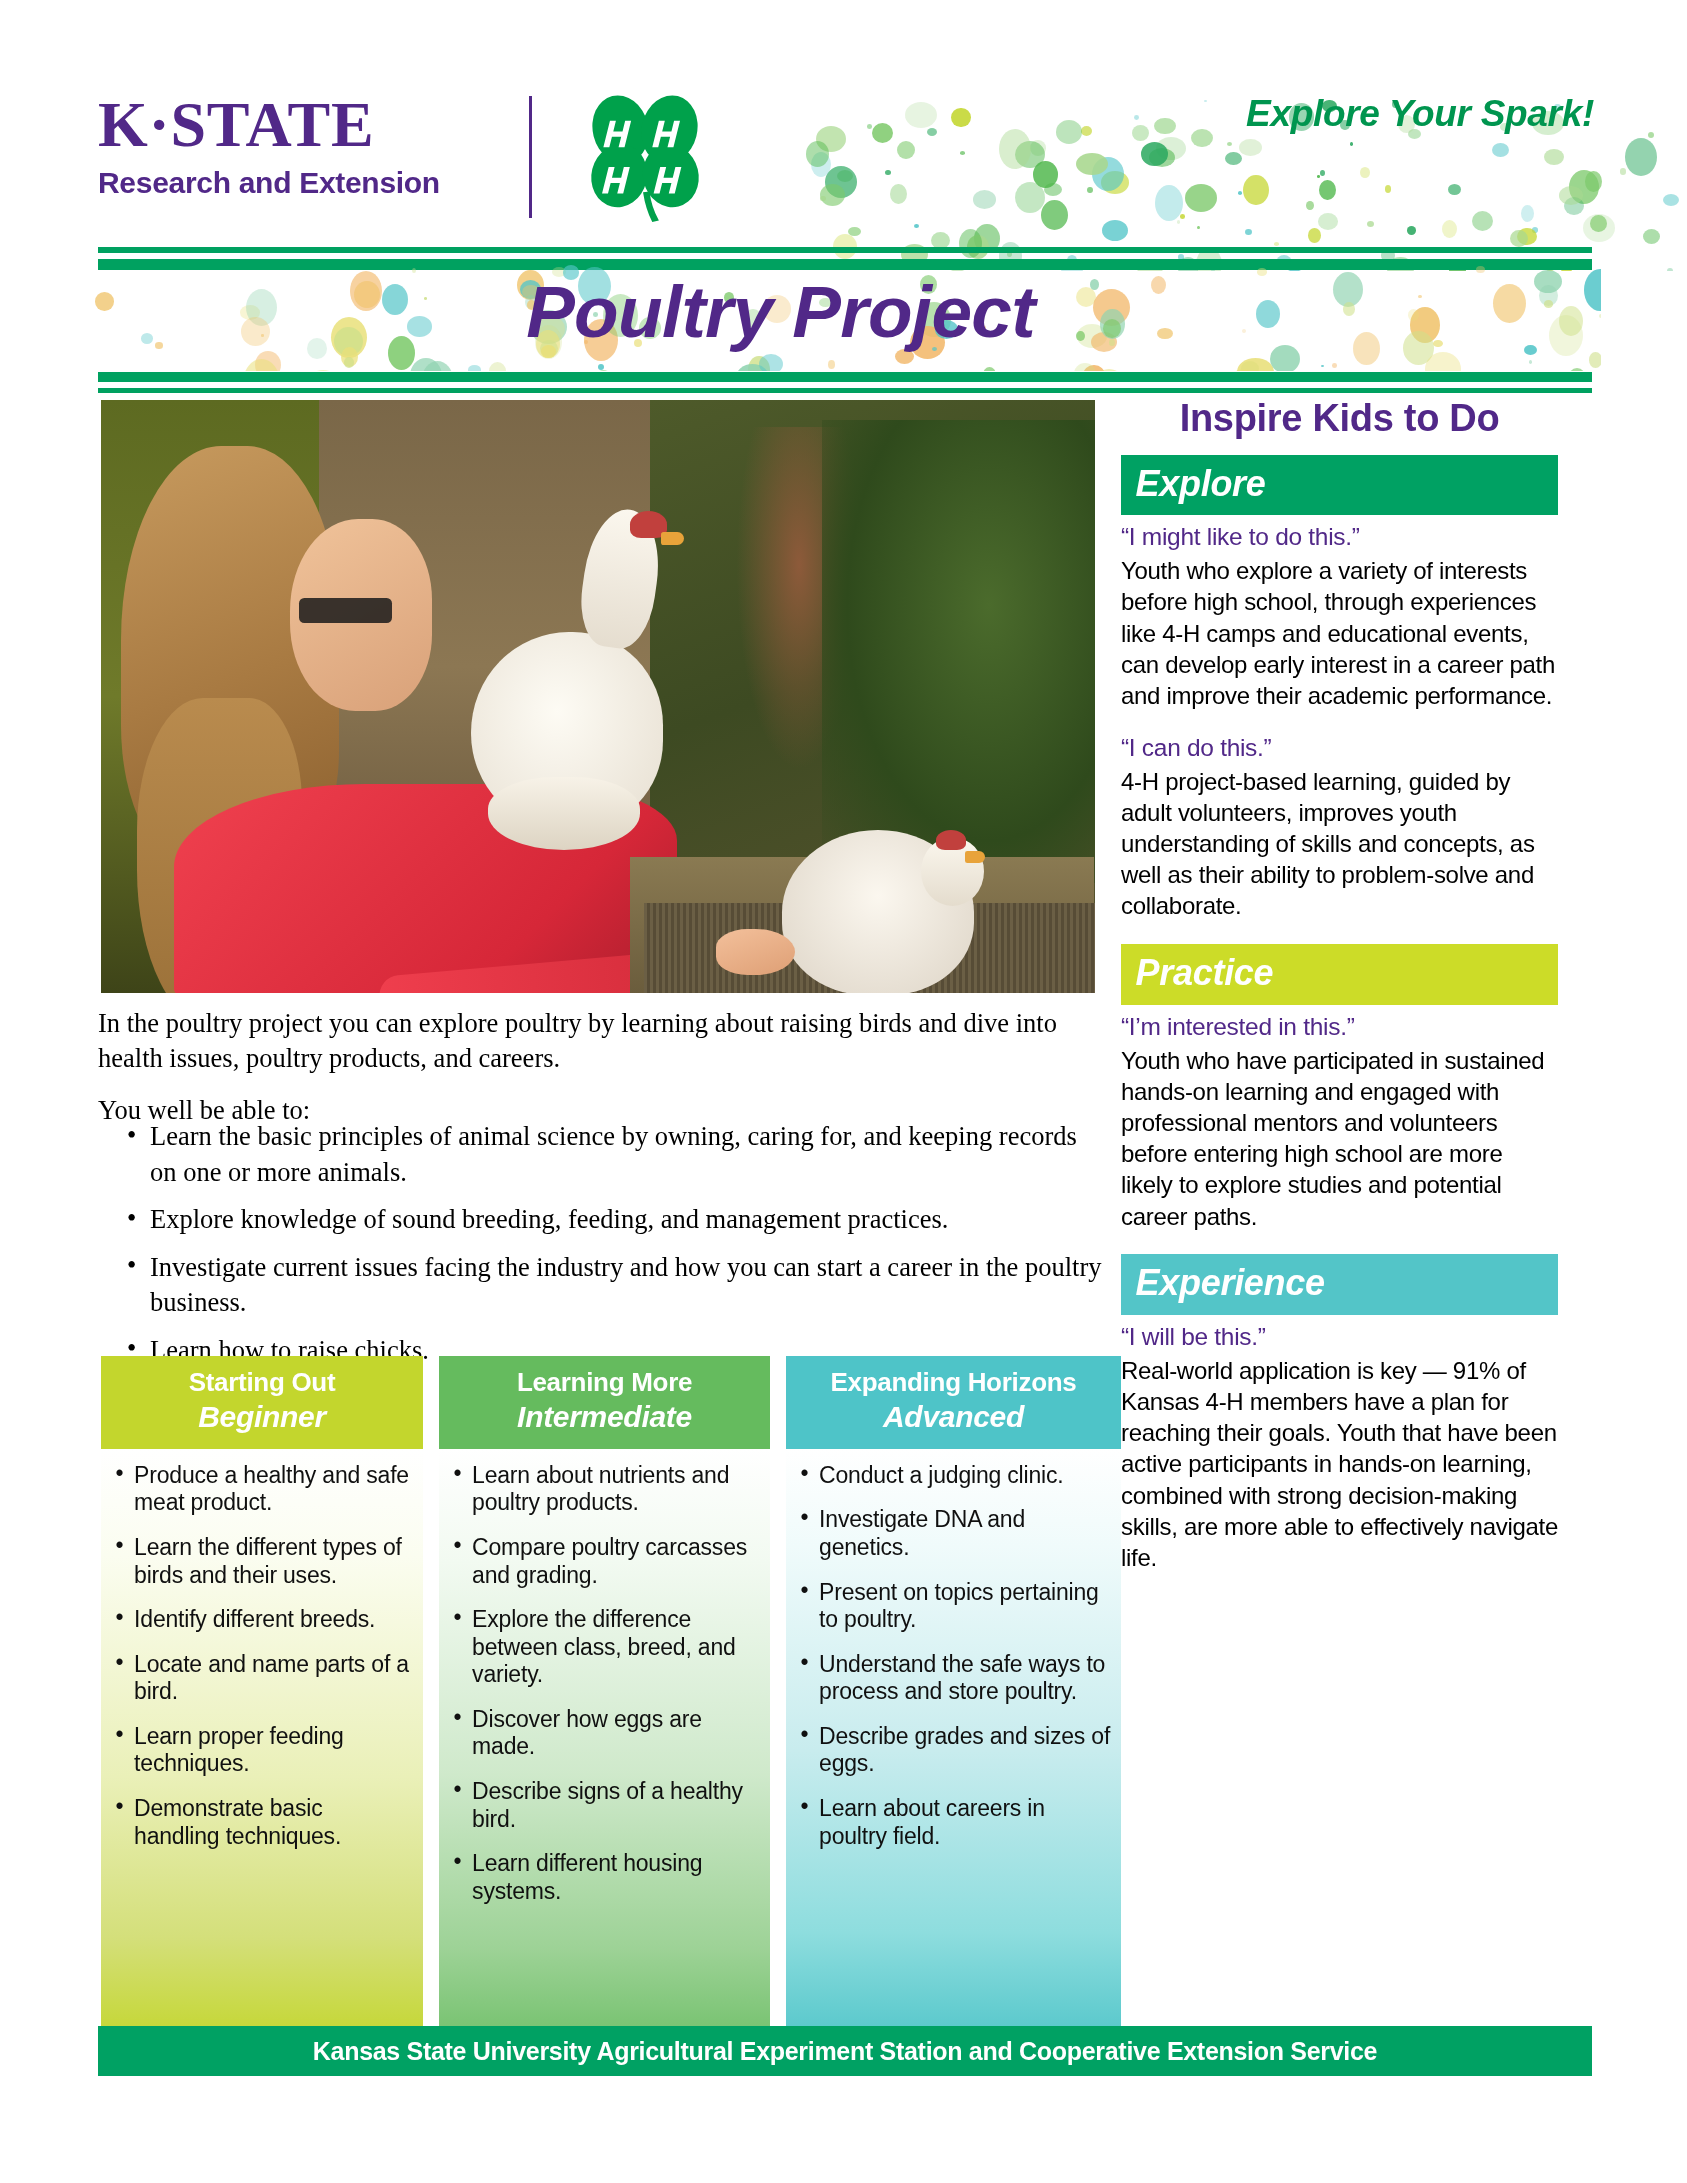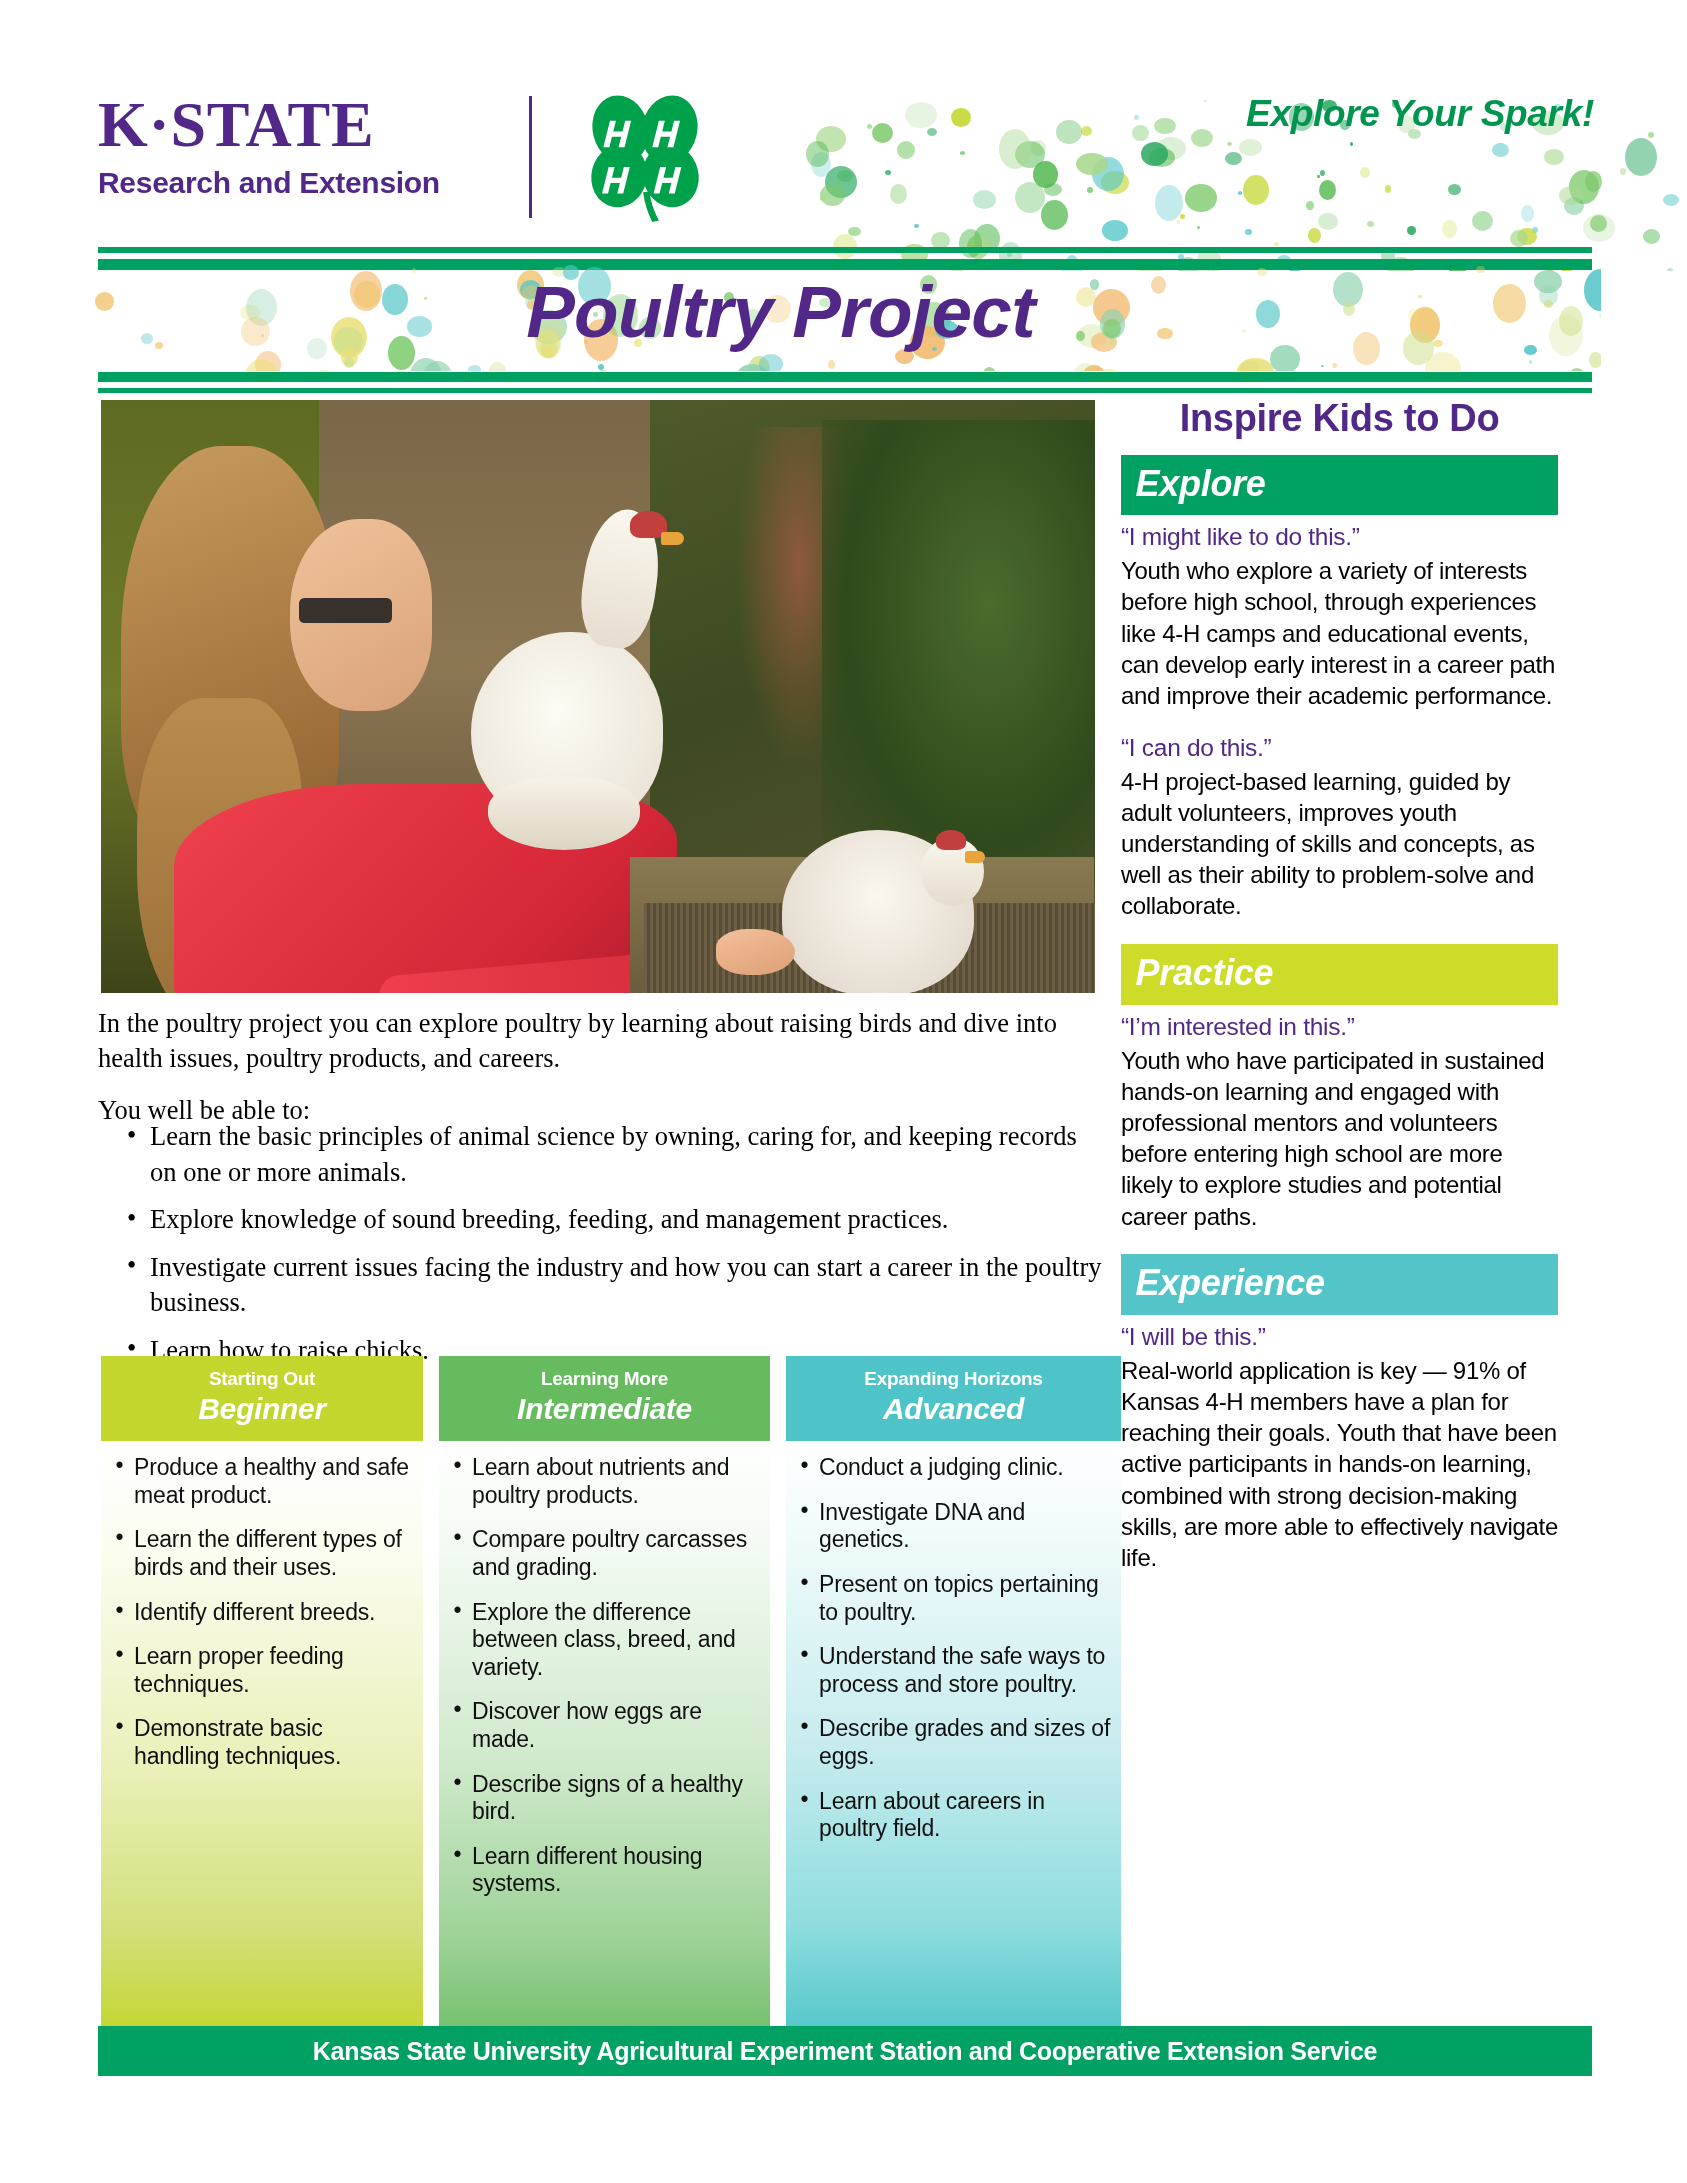--- a/index.html
+++ b/index.html
@@ -87,21 +87,21 @@
   
   .levels { position:absolute; left:101px; top:1356px; }
   .lvl-col { position:absolute; top:0; }
   .lvl-col.c1 { left:0px;   width:322px; }
   .lvl-col.c2 { left:338px; width:331px; }
   .lvl-col.c3 { left:685px;width:335px; }
 
   .lvl-head {
     text-align:center; color:#ffffff; padding:13.2px 4px 16px 4px;
   }
-  .lvl-head .t1 { font-size:19px; font-weight:bold; line-height:1.06; letter-spacing:-0.3px;}
+  .lvl-head .t1 { font-size:26px; font-weight:bold; line-height:1.06; letter-spacing:-0.3px;}
   .lvl-head .t2 { font-size:30px; font-weight:bold; font-style:italic; line-height:1.06; margin-top:4px; letter-spacing:-0.3px;}
 
   .lvl-body { padding:13.2px 10.6px 17px 10.6px; }
   .lvl-body ul { margin:0; padding:0; list-style:none; }
   .lvl-body li {
     position:relative; padding-left:22.5px; margin-bottom:17px;
     font-size:23px; line-height:1.2; color:#101010; letter-spacing:-0.2px;
   }
   .lvl-body li::before {
     content:"\2022"; position:absolute; left:4px; top:-2px; font-size:23px;
@@ -473,20 +473,21 @@
   <div class="lvl-col c1">
     <div class="lvl-head">
       <div class="t1">Starting Out</div>
       <div class="t2">Beginner</div>
     </div>
     <div class="lvl-body">
       <ul id="lvl-list-0">
           <li>Produce a healthy and safe meat product.</li>
           <li>Learn the different types of birds and their uses.</li>
           <li>Identify different breeds.</li>
+          <li>Locate and name parts of a bird.</li>
           <li>Learn proper feeding techniques.</li>
           <li> Demonstrate basic handling techniques.</li>
         </ul>
     </div>
   </div>
 
   <div class="lvl-col c2">
     <div class="lvl-head">
       <div class="t1">Learning More</div>
       <div class="t2">Intermediate</div>

